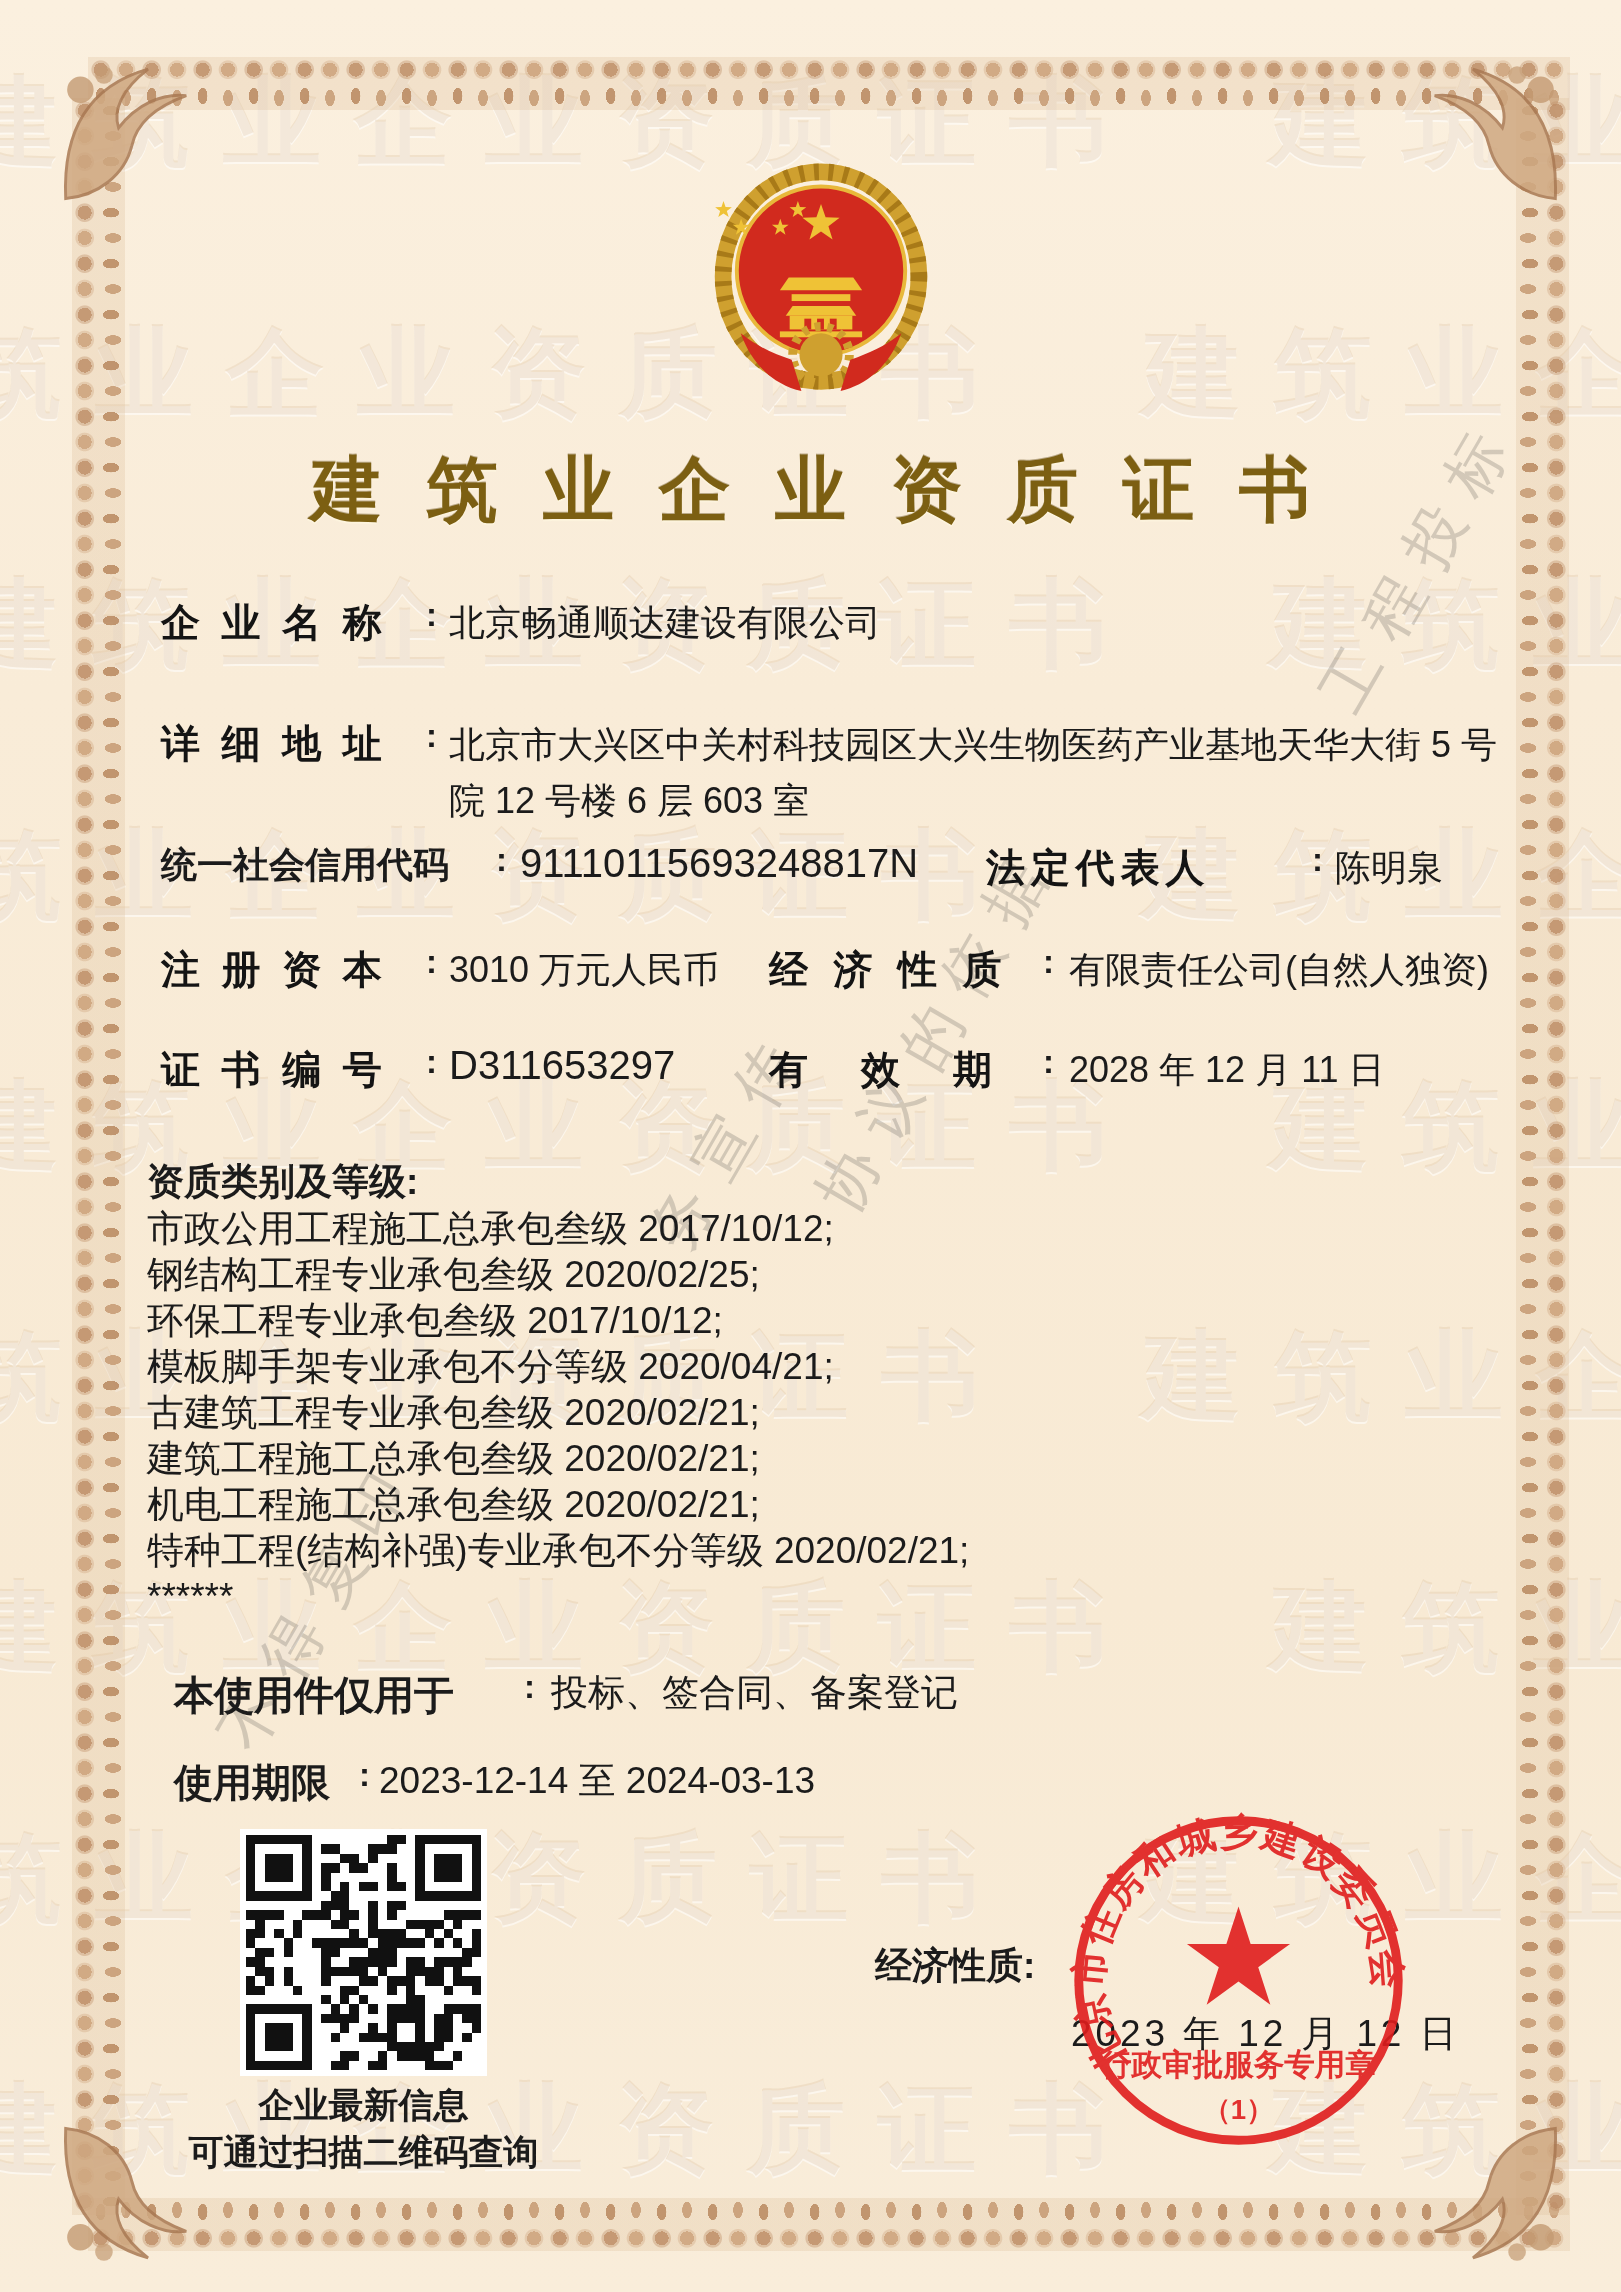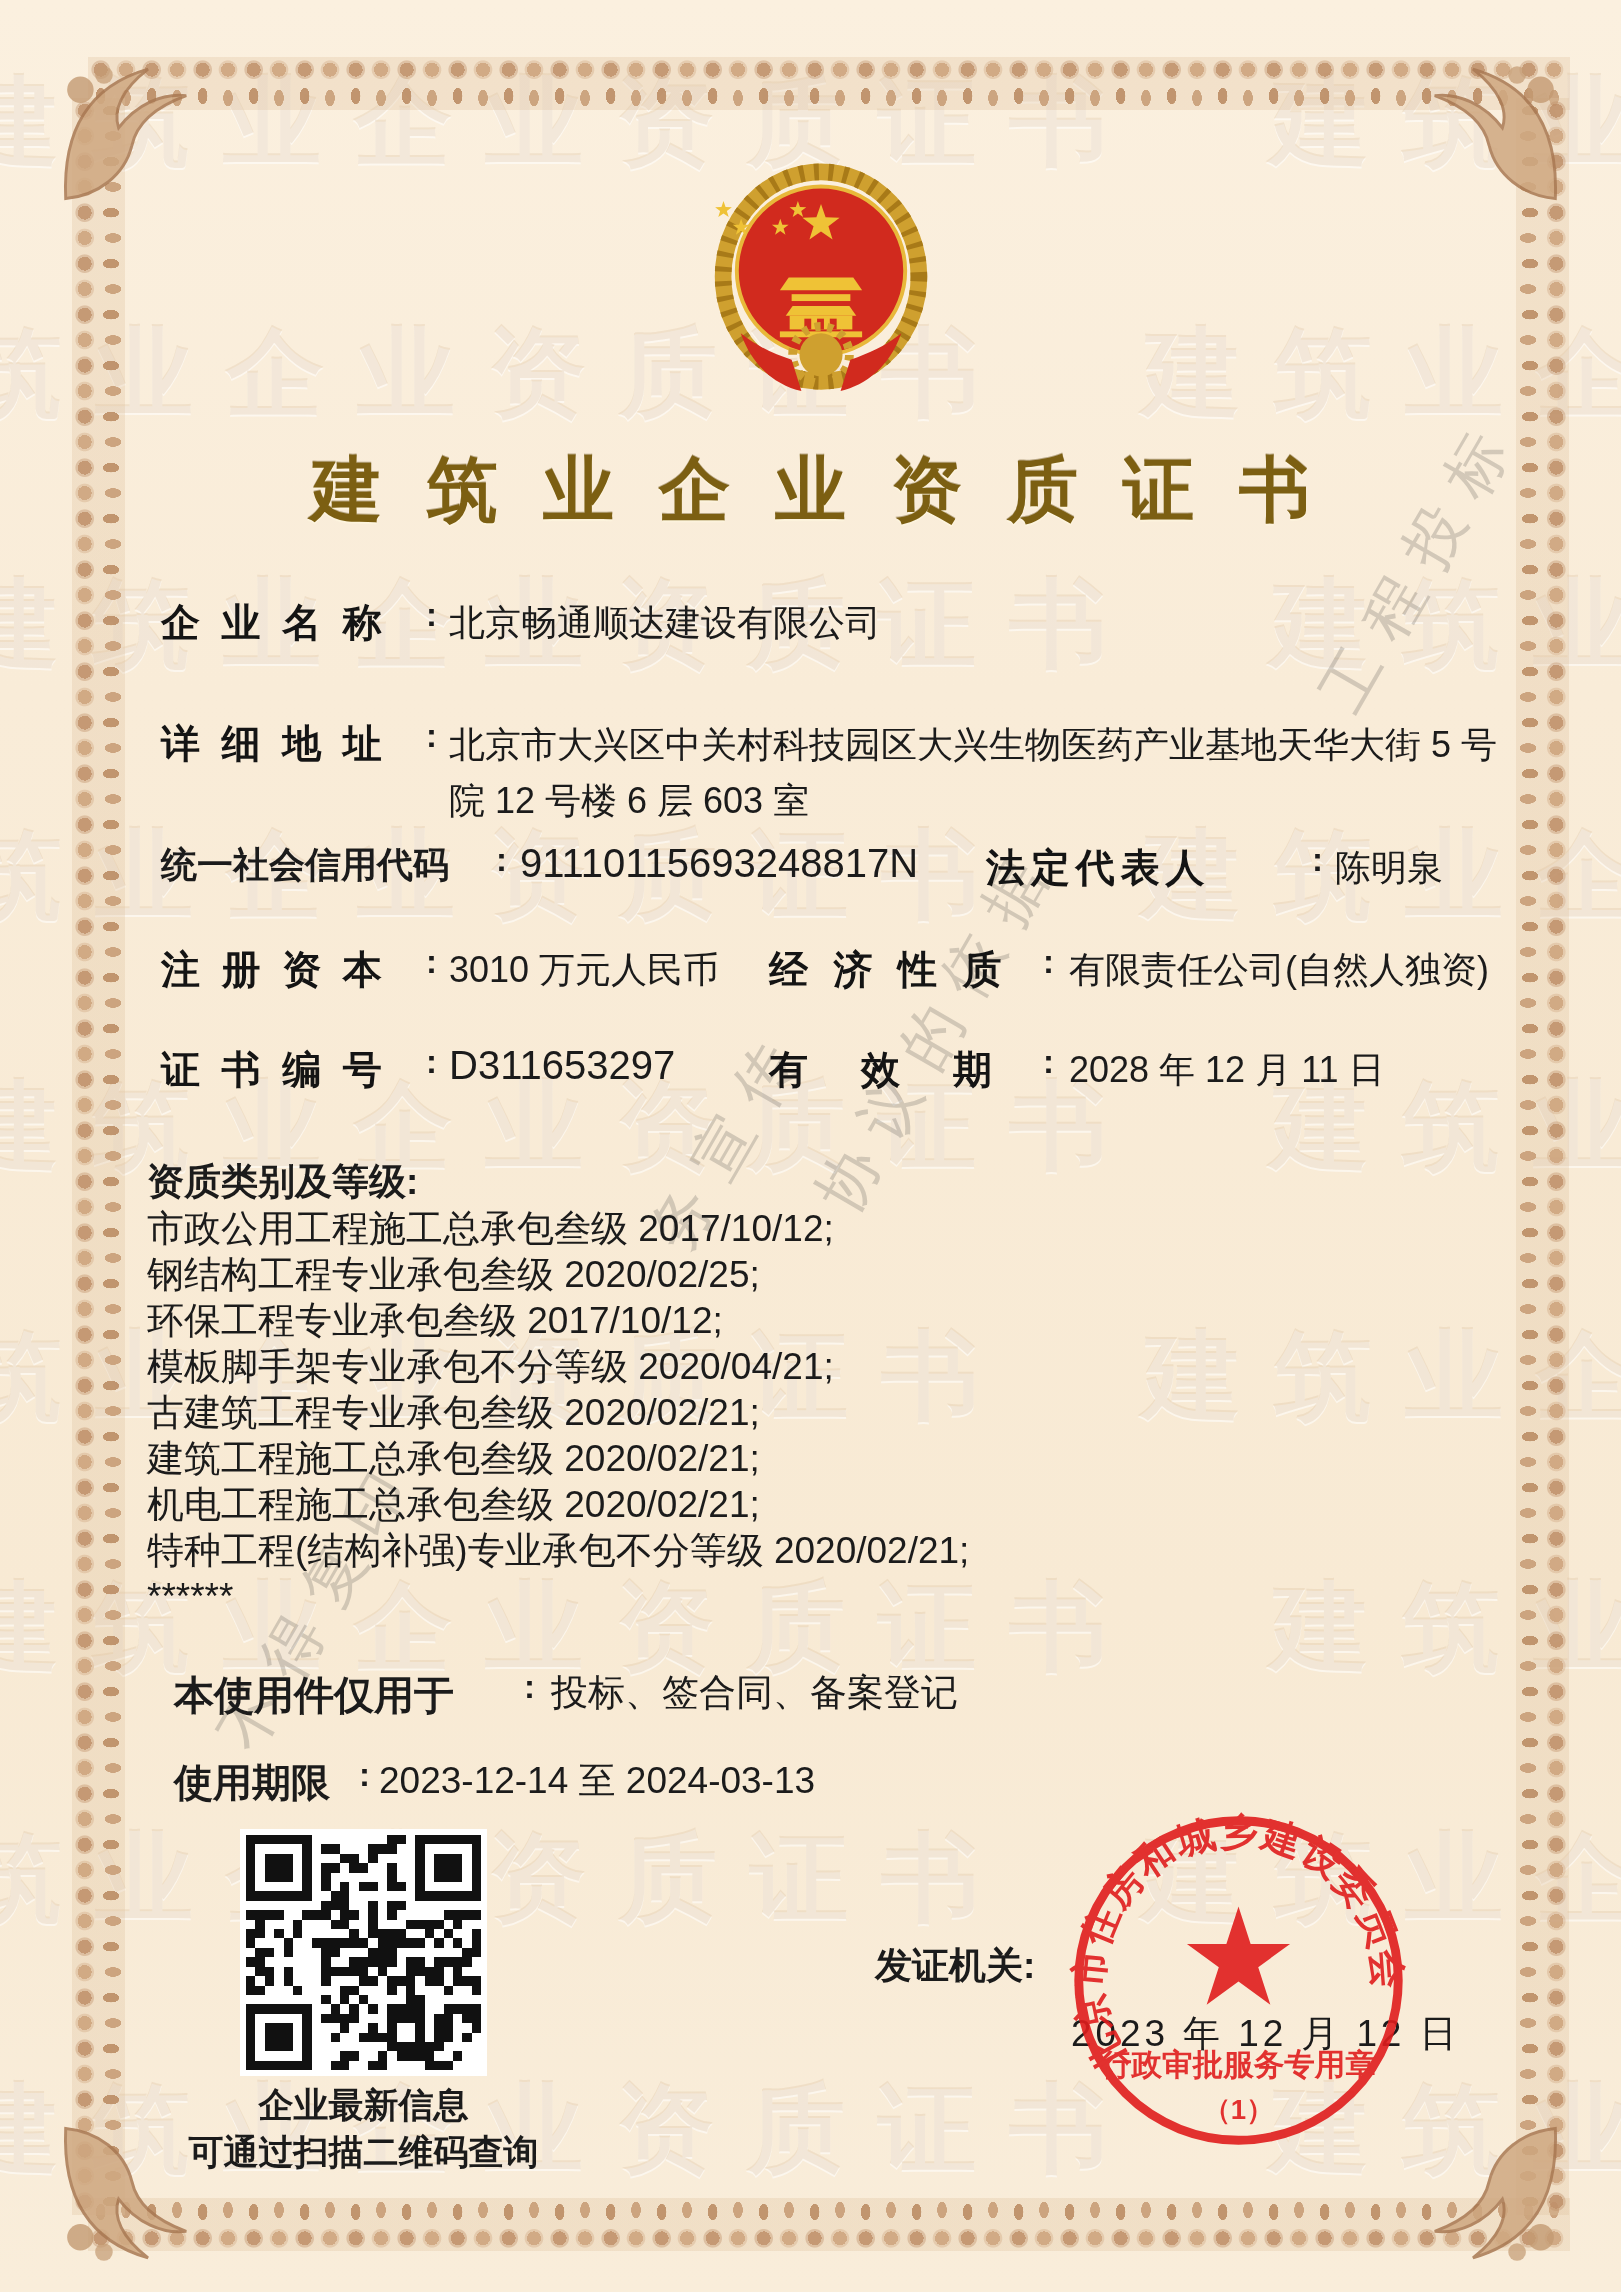--- a/index.html
+++ b/index.html
@@ -459,21 +459,21 @@
             <rect x="14" y="24" width="1" height="1"></rect>
             <rect x="19" y="24" width="1" height="1"></rect>
             <rect x="20" y="24" width="1" height="1"></rect>
             <rect x="21" y="24" width="1" height="1"></rect>
           </g>
         </svg>
     </div>
     <div class="qr-cap qr-cap2">可通过扫描二维码查询</div>
     <div class="qr-cap qr-cap1">企业最新信息</div>
 
-    <div class="issuer">发证机关:</div>
+    <div class="issuer">经济性质:</div>
     <div class="issue-date">2023 年 12 月 12 日</div>
 
     <svg class="seal" viewBox="0 0 360 360">
       <circle cx="180" cy="180" r="162" fill="none" stroke="#e01d1d" stroke-width="9"></circle>
       <path id="sealArc" d="M 74,269 A 138 138 0 1 1 286,269" fill="none"></path>
       <text font-size="39" font-weight="700" fill="#e01d1d" letter-spacing="2">
         <textPath href="#sealArc" startOffset="1%">北京市住房和城乡建设委员会</textPath>
       </text>
       <polygon points="180,105 192.3,143 232.3,143 200,166.5 212.3,204.5 180,181 147.7,204.5 160,166.5 127.7,143 167.7,143" fill="#e01d1d"></polygon>
       <text x="180" y="276" text-anchor="middle" font-size="31" font-weight="700" fill="#e01d1d">行政审批服务专用章</text>

